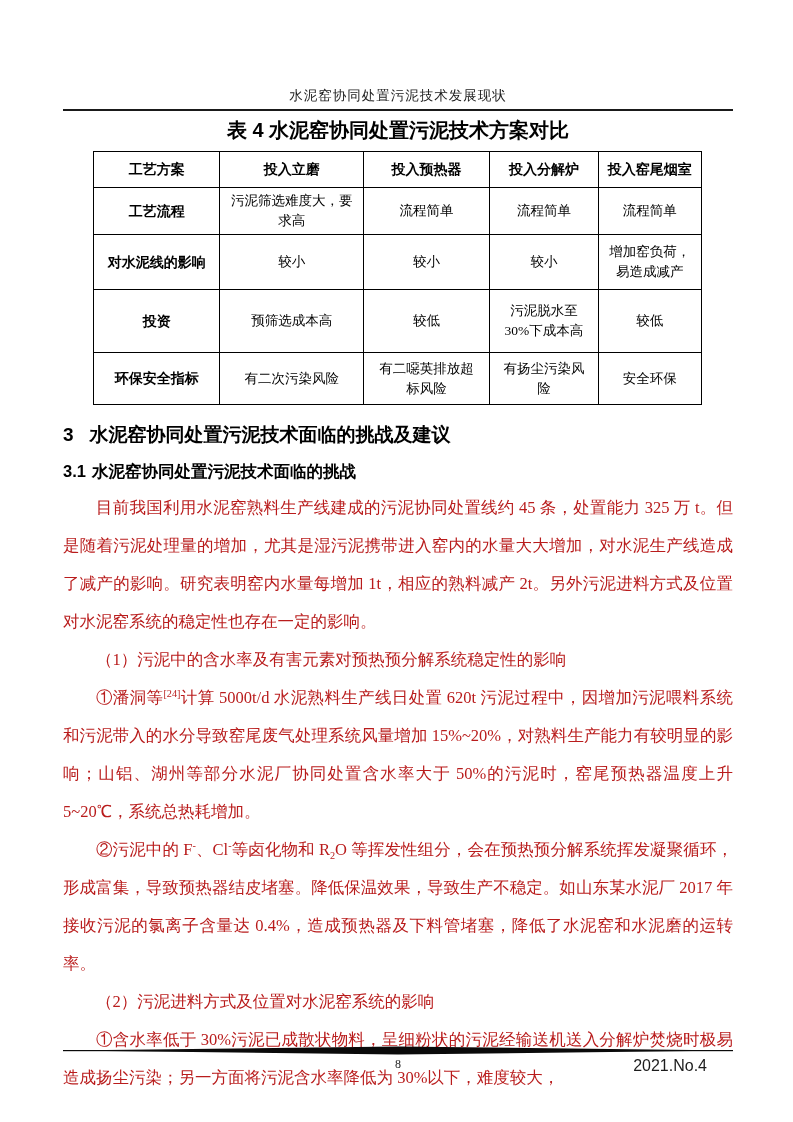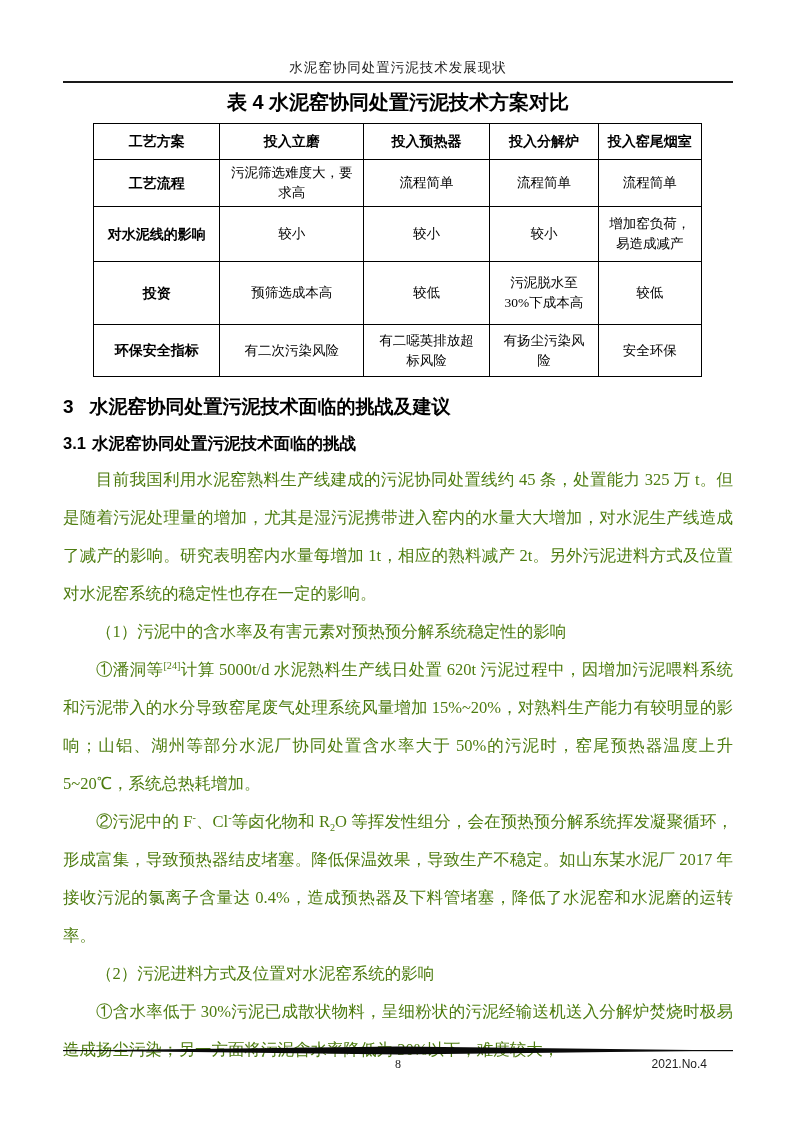--- a/index.html
+++ b/index.html
@@ -16,20 +16,21 @@
     position:absolute;
     left:63px; top:0; width:670px;
   }
   .running-head{
     padding-top:58px;
     text-align:center;
     font-size:13.5px;
     letter-spacing:1px;
     color:#1c1c1c;
     line-height:20px;
+    margin-top:28px;
   }
   .head-rule{
     margin-top:3px;
     border-bottom:2px solid #1a1a1a;
     height:0;
   }
   .table-caption{
     margin-top:6px;
     text-align:center;
     font-family:"Liberation Sans", sans-serif;
@@ -80,21 +81,21 @@
     font-size:16.5px;
     color:#000;
     line-height:24px;
   }
   .h2 .num{margin-right:6px;}
   .body-text{
     margin-top:6px;
     font-size:16.5px;
     line-height:38px;
     text-align:justify;
-    color:#4d7c0f;
+    color:#b91c1c;
   }
   .body-text p{
     margin:0;
     text-indent:2em;
   }
   .body-text sup{font-size:0.62em; line-height:0;}
   .body-text sub{font-size:0.62em; line-height:0;}
   .footer{
     position:absolute;
     left:63px; top:1046px; width:670px;
@@ -107,21 +108,21 @@
     font-size:12px;
     color:#1c1c1c;
   }
   .footer-page{
     position:absolute; left:0; right:0;
     text-align:center;
   }
   .footer-issue{
     position:absolute; right:26px; top:0;
     font-family:"Liberation Sans", sans-serif;
-    font-size:12px;
+    font-size:16px;
   }
 </style>
 </head>
 <body>
 
 <div class="page">
   <div class="content">
 
     <div class="running-head">水泥窑协同处置污泥技术发展现状</div>
     <div class="head-rule"></div>

